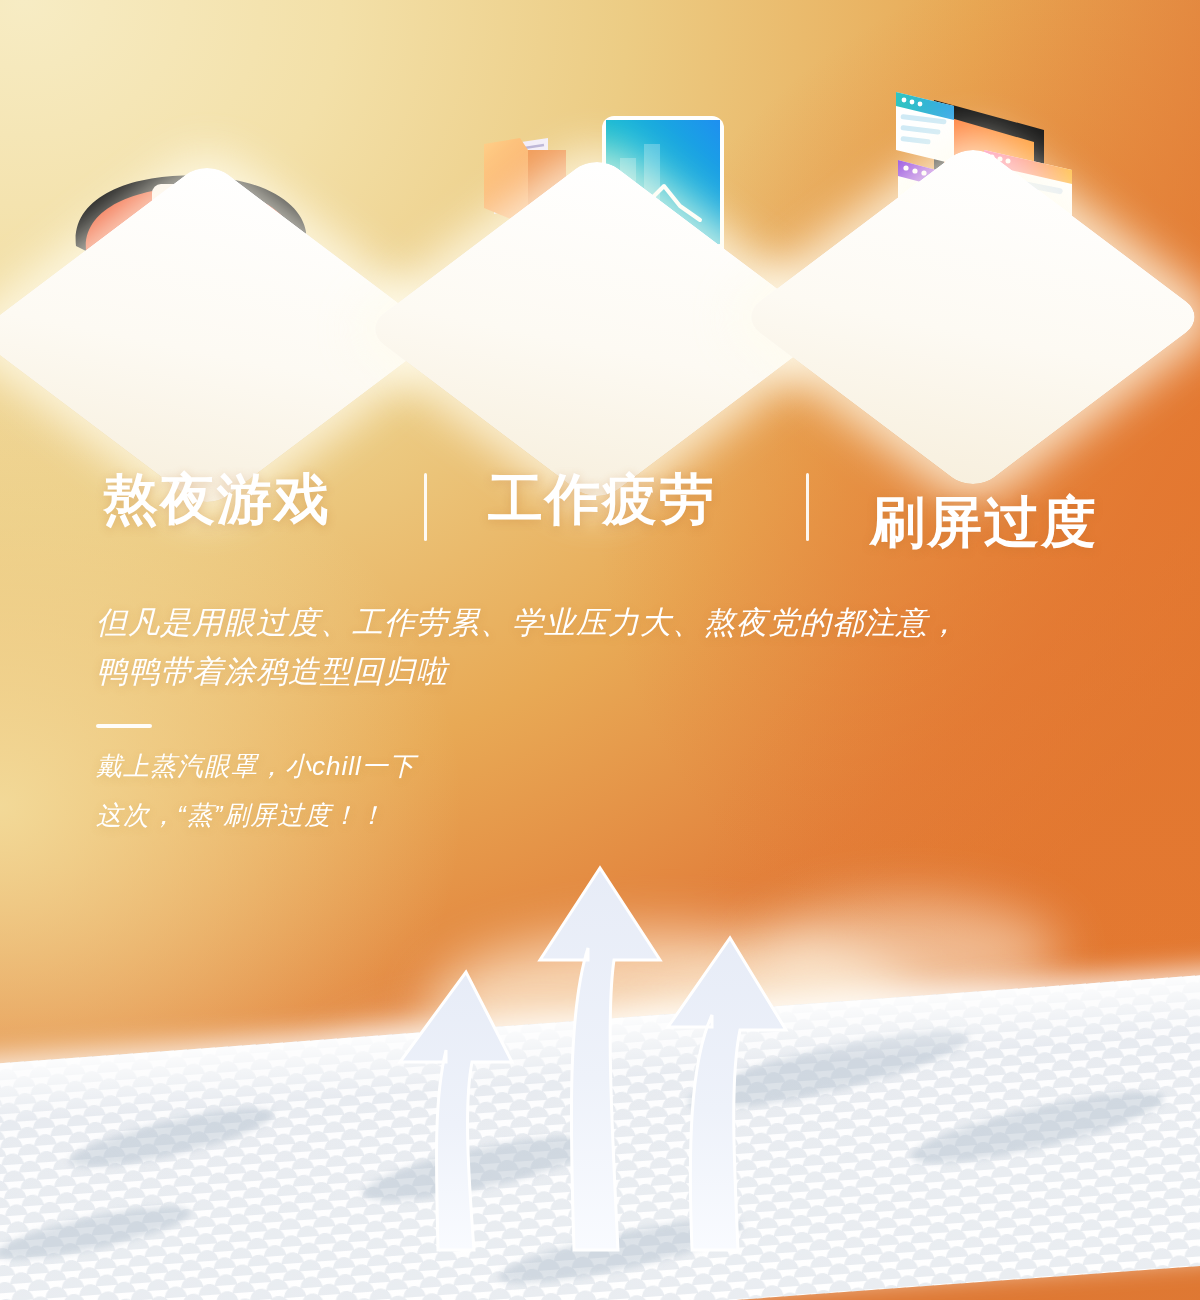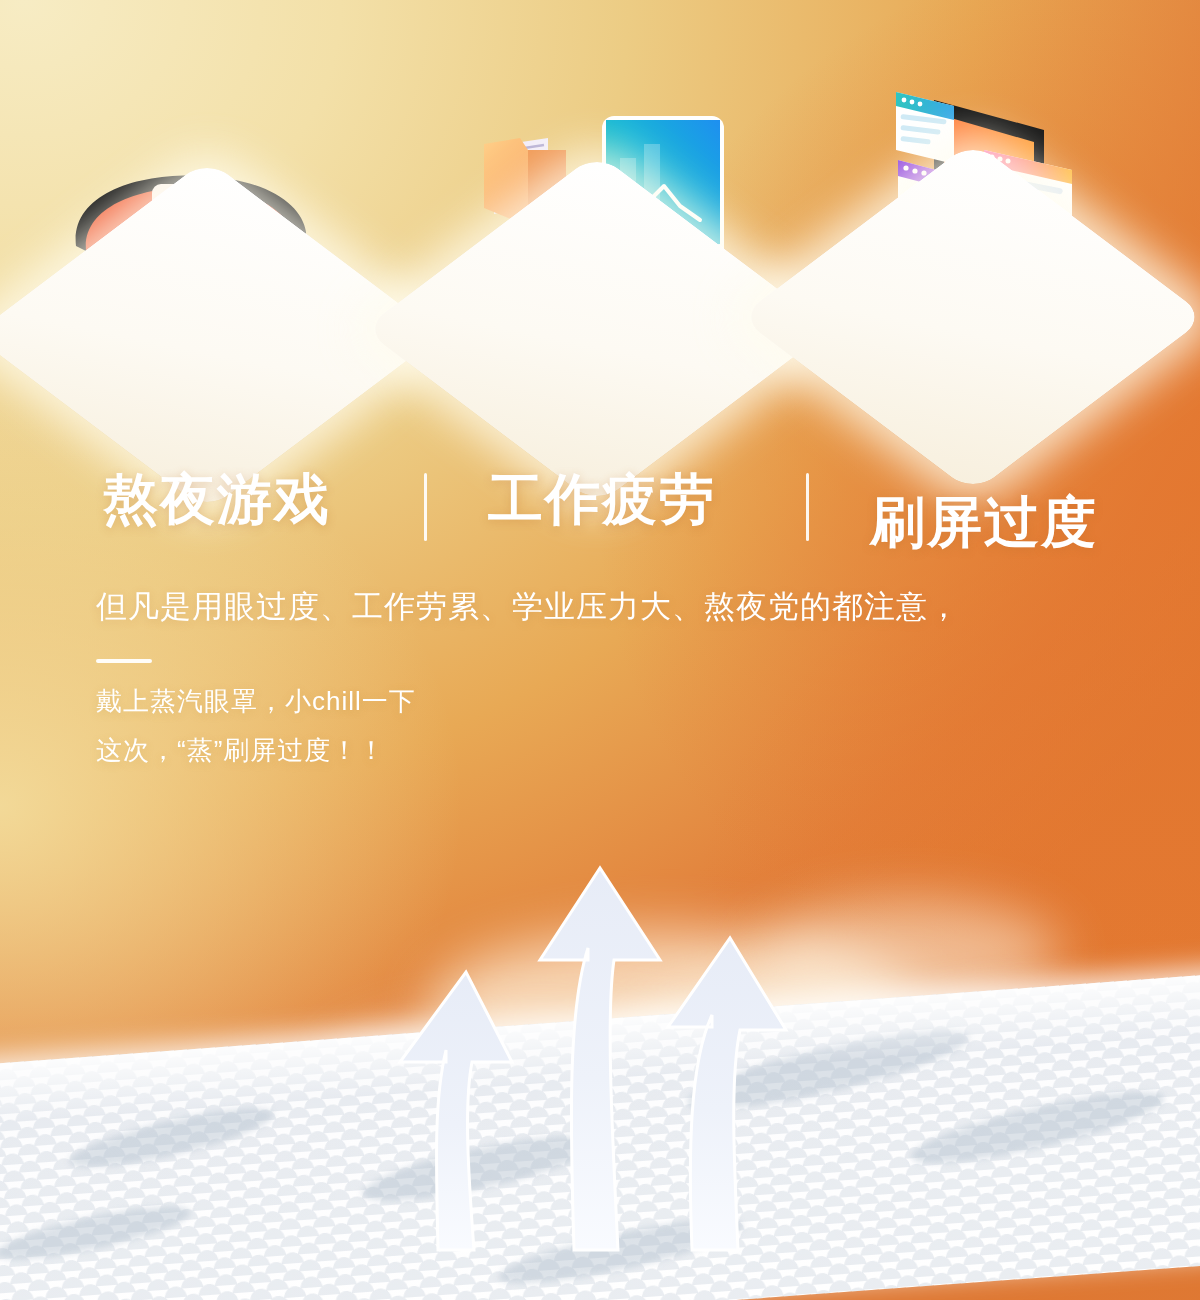--- a/index.html
+++ b/index.html
@@ -89,21 +89,21 @@
     white-space:nowrap;
   }
   .h1{position:absolute;left:95px;top:8px;}
   .h2{position:absolute;left:480px;top:8px;text-align:right;}
   .h3{position:absolute;left:862px;top:8px;margin-top:23px;}
   .vdiv{position:absolute;top:18px;width:3px;height:68px;background:rgba(255,255,255,.92);border-radius:2px;}
   .vd1{left:416px;}
   .vd2{left:798px;}
 
   
-  .copy{position:absolute;left:96px;top:582px;width:1000px;}
+  .copy{position:absolute;left:96px;top:598px;width:1000px;font-style:italic;}
   .para{
     color:#ffffff;font-size:31px;line-height:49px;letter-spacing:1px;
     text-shadow:0 2px 9px rgba(190,120,50,.28);
   }
   .rule{width:56px;height:4px;background:#ffffff;border-radius:2px;margin:28px 0 14px 0;opacity:.95;}
   .para2{
     color:#ffffff;font-size:26px;line-height:49px;letter-spacing:1px;
     text-shadow:0 2px 9px rgba(200,150,60,.30);
   }
 </style>
@@ -363,20 +363,21 @@
     <div class="headline h1">熬夜游戏</div>
     <div class="vdiv vd1"></div>
     <div class="headline h2">工作疲劳</div>
     <div class="vdiv vd2"></div>
     <div class="headline h3">刷屏过度</div>
   </div>
 
   <div class="copy">
     <div class="para">
       <div>但凡是用眼过度、工作劳累、学业压力大、熬夜党的都注意，</div>
+      <div>鸭鸭带着涂鸦造型回归啦</div>
     </div>
     <div class="rule"></div>
     <div class="para2">
       <div>戴上蒸汽眼罩，小chill一下</div>
       <div>这次，“蒸”刷屏过度！！</div>
     </div>
   </div>
 
 </div>
 

